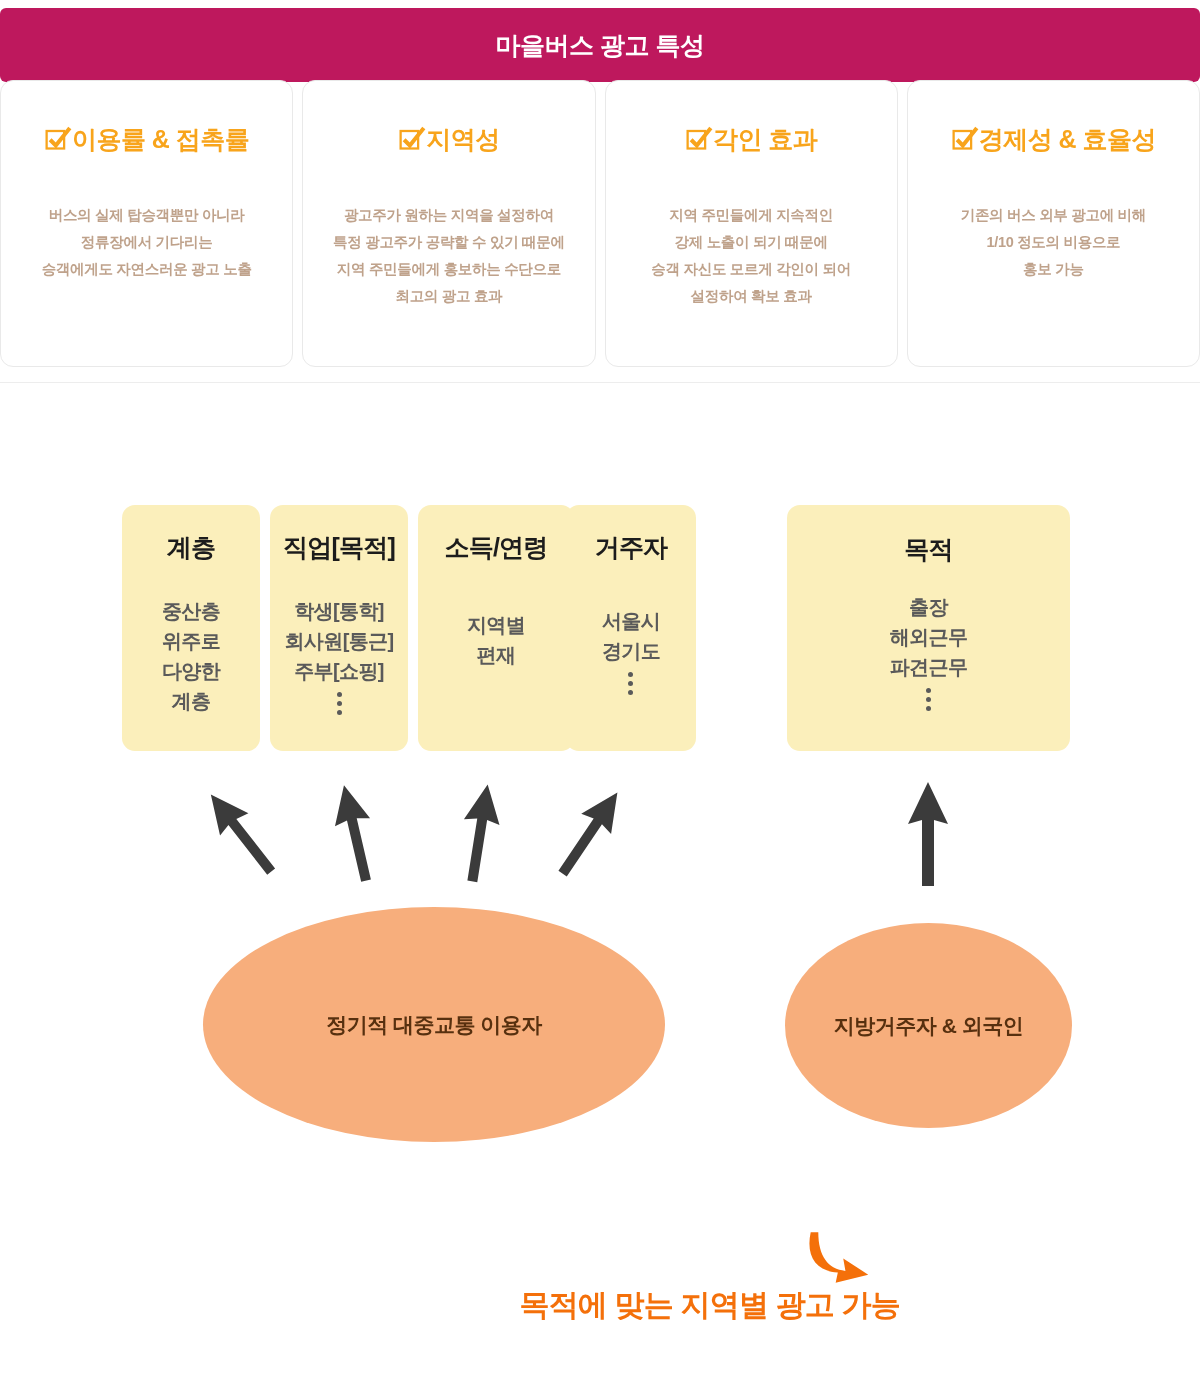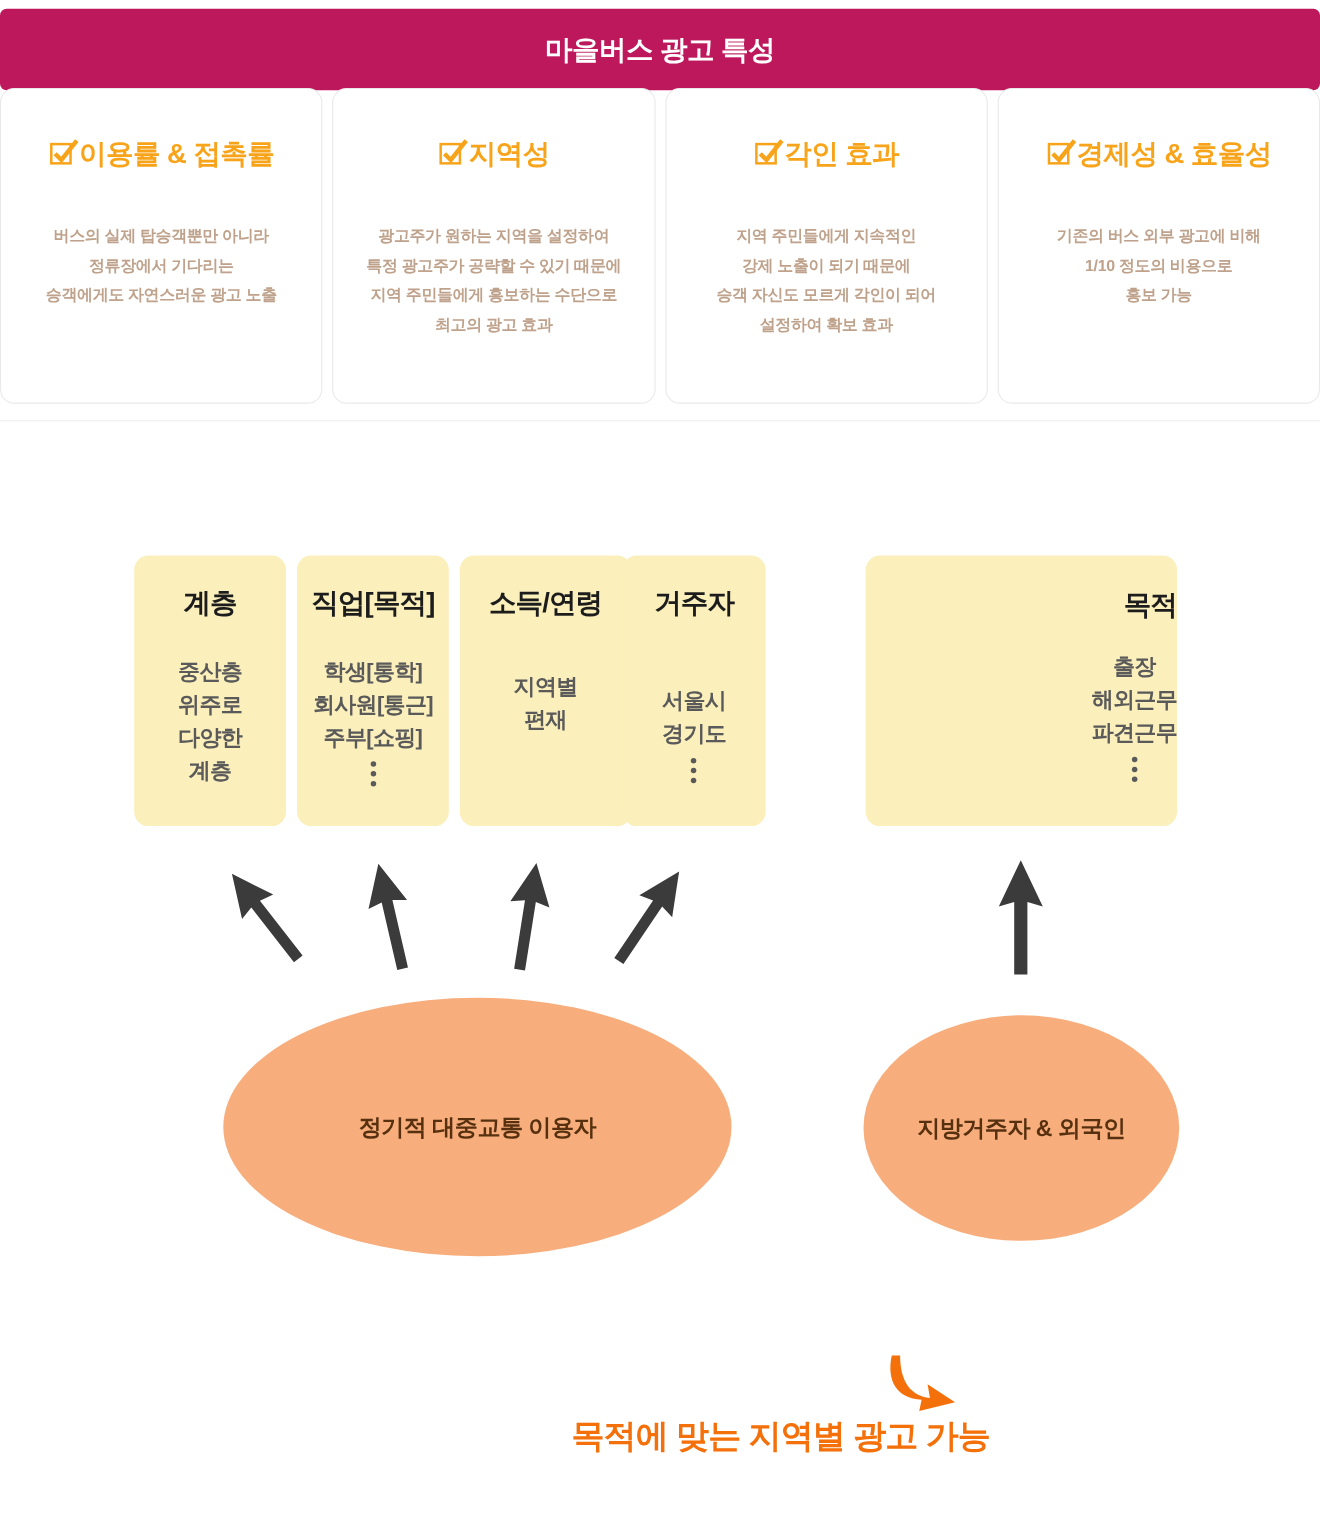--- a/index.html
+++ b/index.html
@@ -131,21 +131,21 @@
     padding-top: 2px;
   }
   .vdots span {
     display: block;
     width: 5px; height: 5px;
     border-radius: 50%;
     background: #5A5A5A;
     margin: 4px auto 0 auto;
   }
 
-  .ybox-big { padding-top: 28px; align-items: flex-end; }
+  .ybox-big { padding-top: 28px; }
   .ybox-big .ybox-lines { margin-top: 26px; }
 
   
   .arrow-svg { position: absolute; }
 
   
   .ellipse {
     position: absolute;
     background: #F7AE7C;
     border-radius: 50%;
@@ -286,21 +286,21 @@
   <div class="ybox" style="left:418px; top:505px; width:156px; height:246px;">
     <div class="ybox-title">소득/연령</div>
     <div class="ybox-lines" style="margin-top:46px;">
       <div>지역별</div>
       <div>편재</div>
     </div>
   </div>
 
   <div class="ybox" style="left:566px; top:505px; width:130px; height:246px;">
     <div class="ybox-title">거주자</div>
-    <div class="ybox-lines" style="margin-top:59px;">
+    <div class="ybox-lines" style="margin-top:42px;">
       <div>서울시</div>
       <div>경기도</div>
       <div class="vdots">
           <span></span>
           <span></span>
           <span></span>
         </div>
     </div>
   </div>
 

